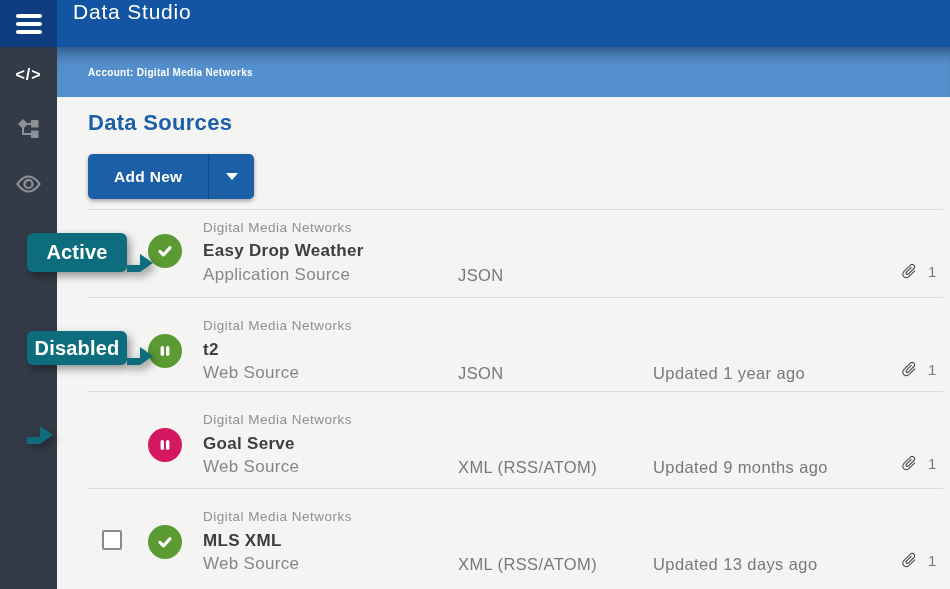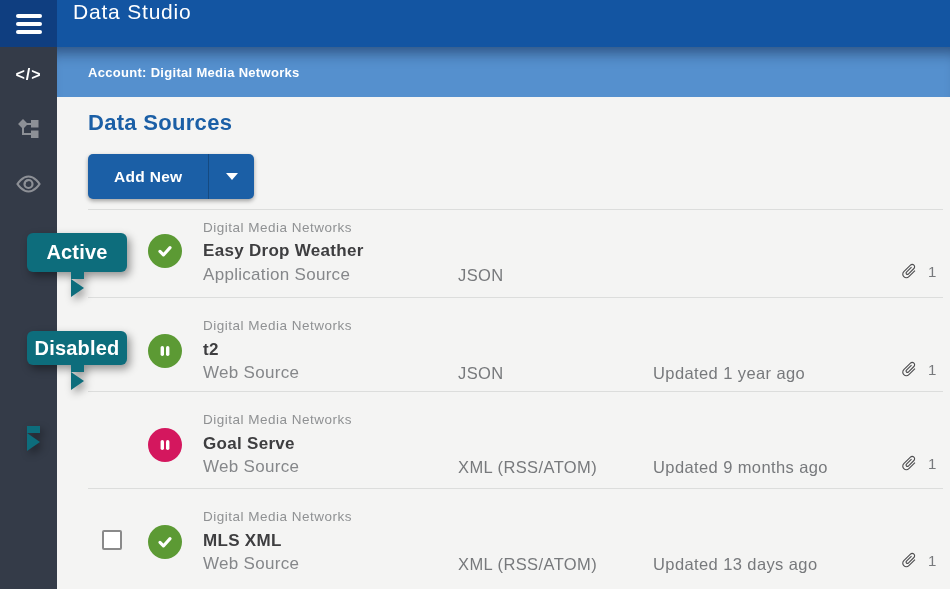--- a/index.html
+++ b/index.html
@@ -27,21 +27,21 @@
   }
 
   
   .account-bar {
     position:absolute; left:57px; top:47px; width:893px; height:50px;
     background:var(--subheader-blue,#5590ce);
     box-shadow: inset 0 16px 14px -10px rgba(10,25,60,.5);
     display:flex; align-items:center; z-index:2;
   }
   .account-bar .label {
-    color:#fff; font-size:13px; font-weight:700; letter-spacing:.3px; margin-left:31px;
+    color:#fff; font-size:10px; font-weight:700; letter-spacing:.3px; margin-left:31px;
   }
 
   
   .sidebar {
     position:absolute; left:0; top:47px; width:57px; height:542px;
     background:var(--sidebar-gray,#343b48); z-index:2;
     display:flex; flex-direction:column; align-items:center;
   }
   .side-item { width:57px; height:44px; display:flex; align-items:center; justify-content:center; cursor:pointer; }
   .side-item.code { margin-top:6px; color:#fff; font-weight:700; font-size:16px; letter-spacing:1px; }
@@ -97,23 +97,22 @@
   .badge.error { background:var(--red,#d4175e); }
 
   .checkbox {
     position:absolute; left:14px; top:41px; width:20px; height:20px;
     appearance:none; -webkit-appearance:none; background:#fff;
     border:2px solid #8a8a8a; border-radius:2px; cursor:pointer;
   }
 
   
   .callout {
-    position:absolute; z-index:10; display:flex; align-items:center;
+    position:absolute; z-index:10; display:flex; align-items:flex-end;
     filter:drop-shadow(3px 4px 4px rgba(0,0,0,.4));
-    flex-direction:column;
   }
   .callout .box {
     width:100px; height:34px; background:var(--teal,#0d6d7c); border-radius:6px;
     display:flex; align-items:center; justify-content:center;
     color:#fff; font-size:20px; font-weight:600; letter-spacing:.2px;
   }
   .callout.c-active { left:27px; top:233px; } .callout.c-active .box { height:39px; }
   .callout.c-disabled { left:27px; top:331px; }
   .callout.c-error { left:27px; top:426px; }
   .arrow-stem { width:13px; height:7px; background:var(--teal,#0d6d7c); }

